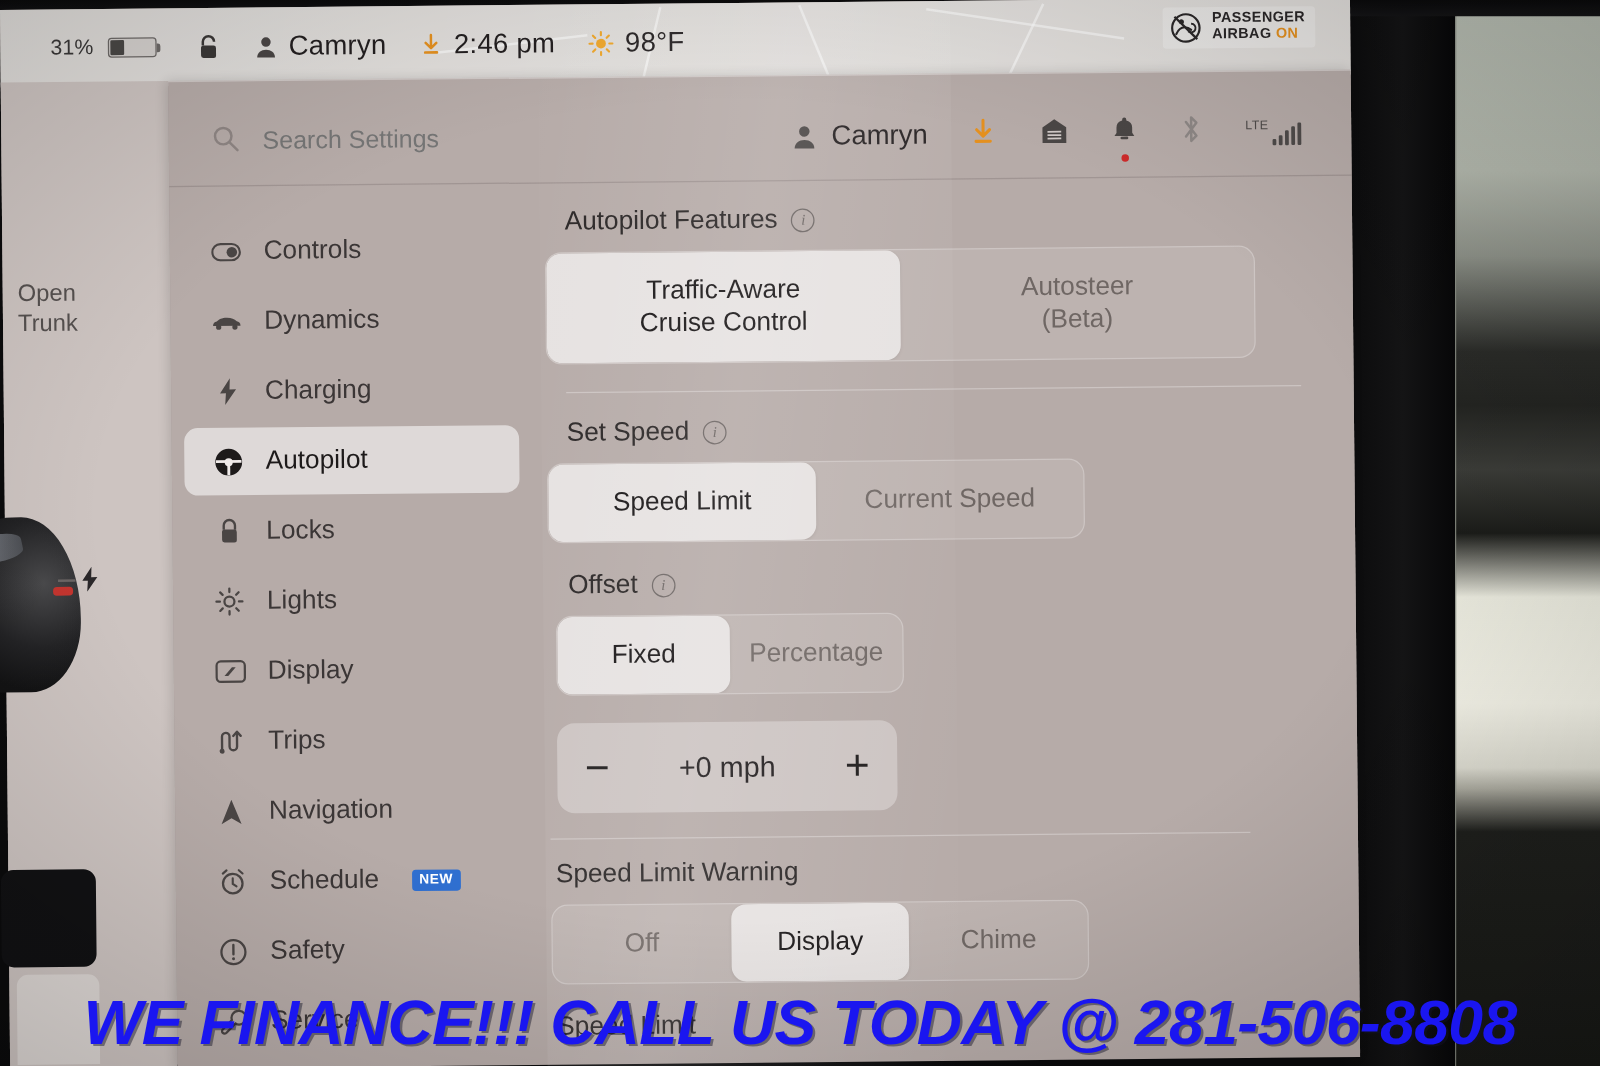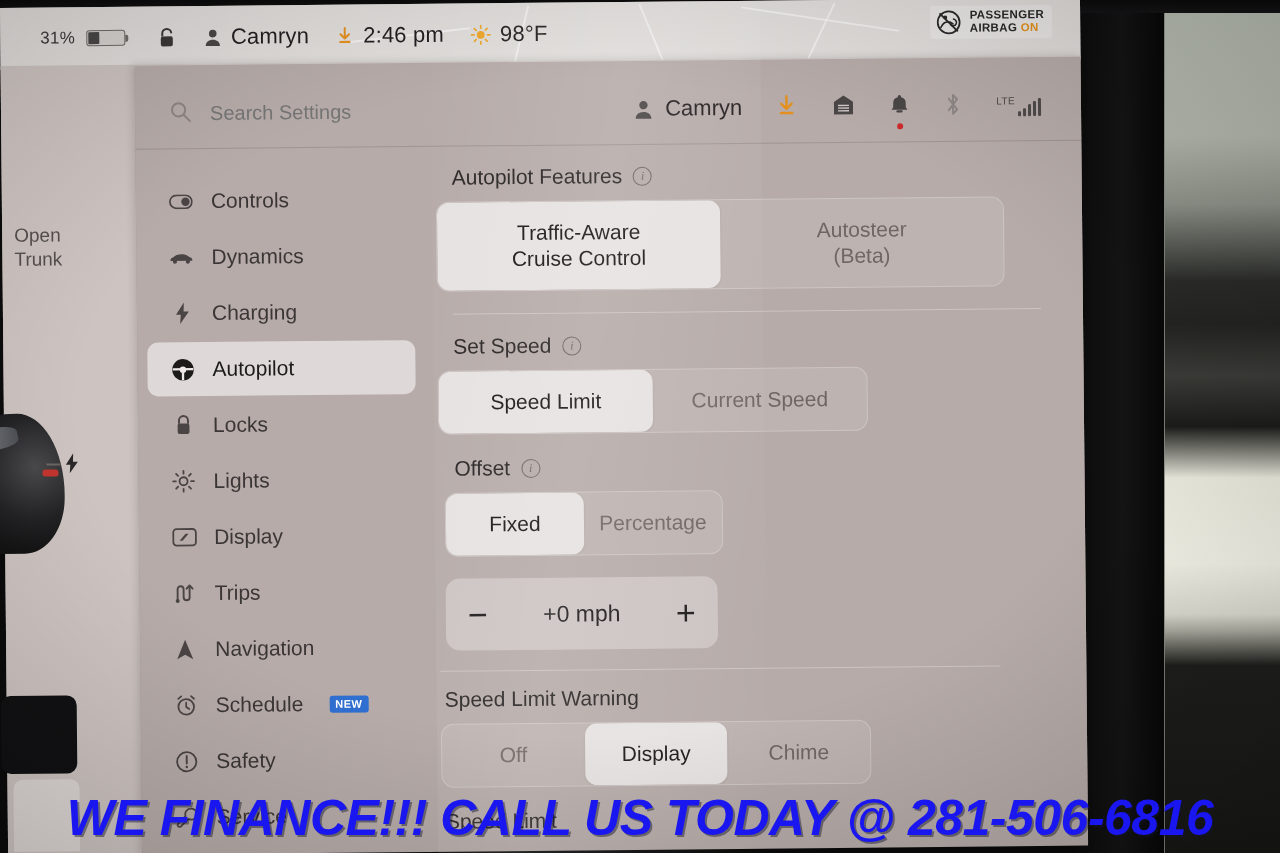--- a/index.html
+++ b/index.html
@@ -587,14 +587,14 @@
           <span>Speed Limit</span>
         </div>
       </section>
     </div>
 
     <div class="glare"></div>
   </div>
 
   <div class="vignette"></div>
 
-  <div class="watermark">WE FINANCE!!! CALL US TODAY @ 281-506-6816</div>
+  <div class="watermark">WE FINANCE!!! CALL US TODAY @ 281-506-8808</div>
 </div>
 
 </body></html>

